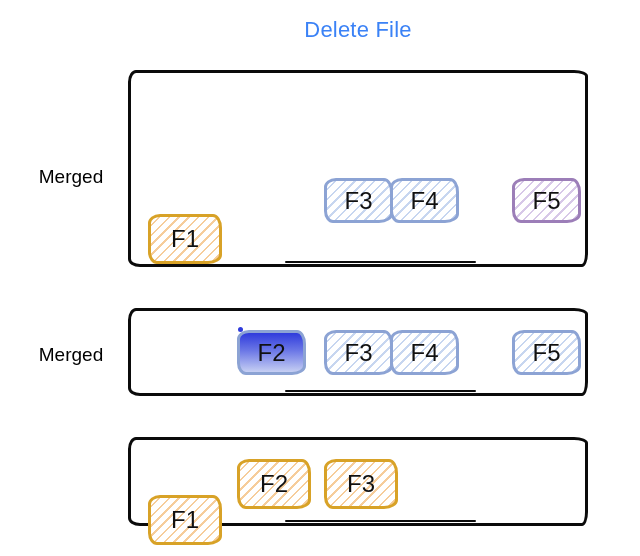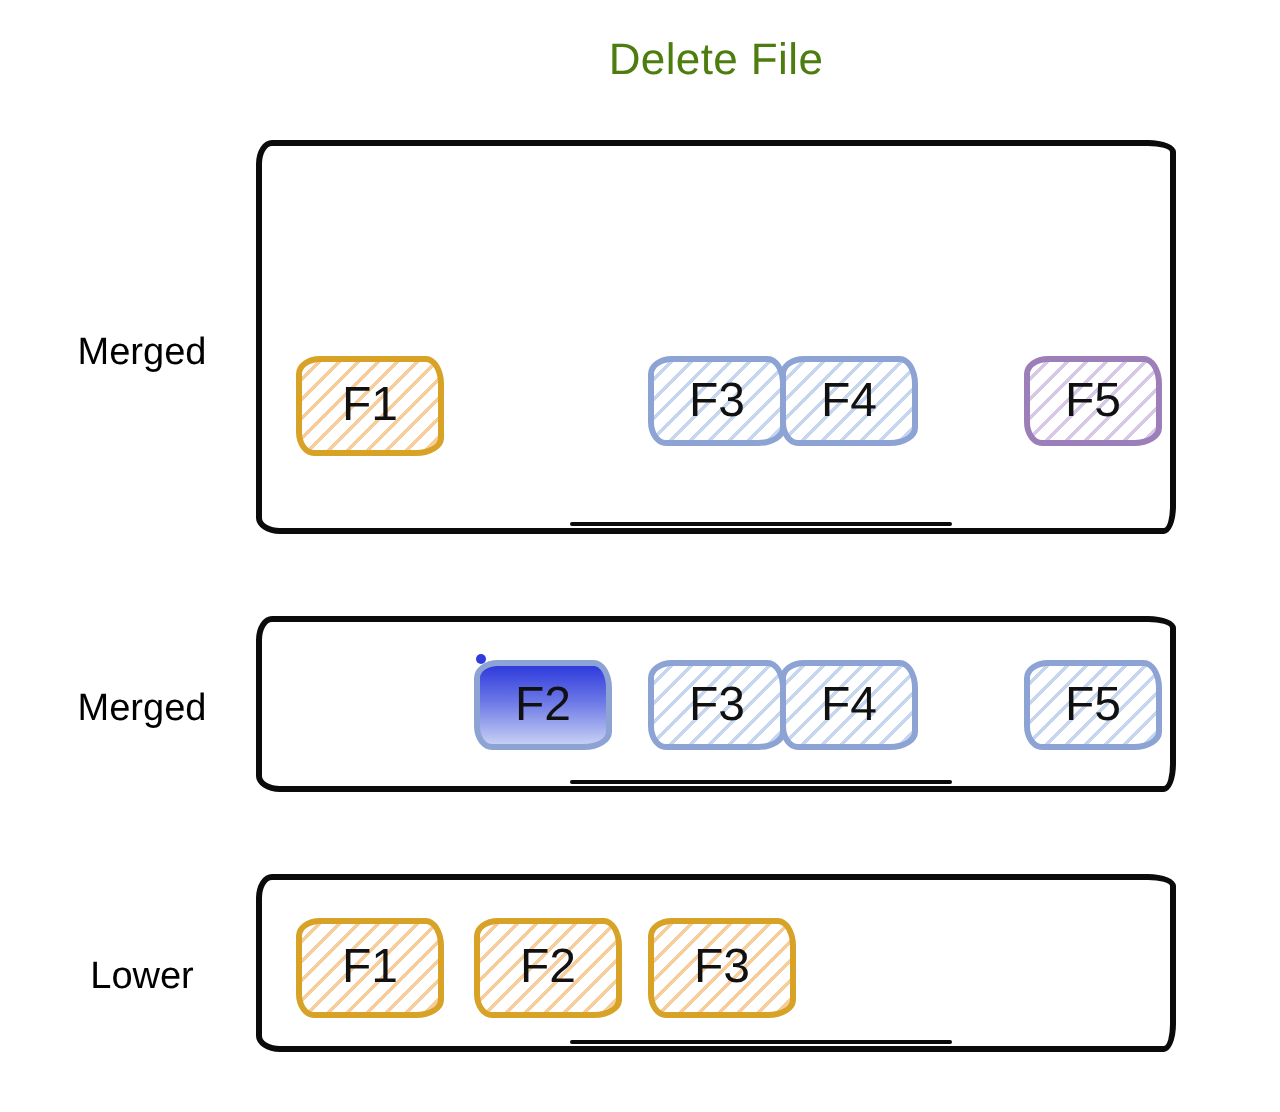--- a/index.html
+++ b/index.html
@@ -15,21 +15,21 @@
     background: #ffffff;
     overflow: hidden;
   }
   .title {
     position: absolute;
     left: 128px;
     top: 17px;
     width: 460px;
     text-align: center;
     font-size: 22px;
-    color: #4d7c0f;
+    color: #3b82f6;
     letter-spacing: 0.2px;
   }
   .row-label {
     position: absolute;
     left: 0;
     width: 122px;
     text-align: center;
     font-size: 19px;
     color: #000;
     margin-left: 10px;
@@ -76,21 +76,21 @@
     border: 3px solid;
     border-radius: 12px 9px 14px 9px / 9px 14px 9px 12px;
     background-color: #fff;
   }
   .file.lg { width: 74px; height: 50px; }
 
   .r-merged { top: 178px; }
   .r-upper  { top: 330px; }
   .r-lower  { top: 459px; }
 
-  .s1 { left: 148px; }
+  .s1 { left: 148px; margin-top: 36px; }
   .s2 { left: 237px; }
   .s3 { left: 324px; }
   .s4 { left: 390px; }
   .s5 { left: 512px; }
 
   
   [data-variant="gold"] {
     border-color: var(--gold-border, #D8A227);
     background-image: repeating-linear-gradient(135deg,
       transparent 0 5.2px, var(--gold-hatch, #F6CD9B) 5.2px 6.9px);
@@ -138,19 +138,18 @@
   <div class="file r-merged s5" data-variant="purple">F5</div>
 
   <div class="row-label lbl-upper">Merged</div>
   <div class="panel panel-upper"></div>
   <div class="file r-upper s2" data-variant="blue-solid">F2</div>
   <div class="file r-upper s3" data-variant="blue">F3</div>
   <div class="file r-upper s4" data-variant="blue">F4</div>
   <div class="file r-upper s5" data-variant="blue">F5</div>
   <div class="ink-dot"></div>
 
-  <div class="row-label lbl-lower">Lower</div>
   <div class="panel panel-lower"></div>
   <div class="file lg r-lower s1" data-variant="gold">F1</div>
   <div class="file lg r-lower s2" data-variant="gold">F2</div>
   <div class="file lg r-lower s3" data-variant="gold">F3</div>
 
 </div>
 
 </body></html>

